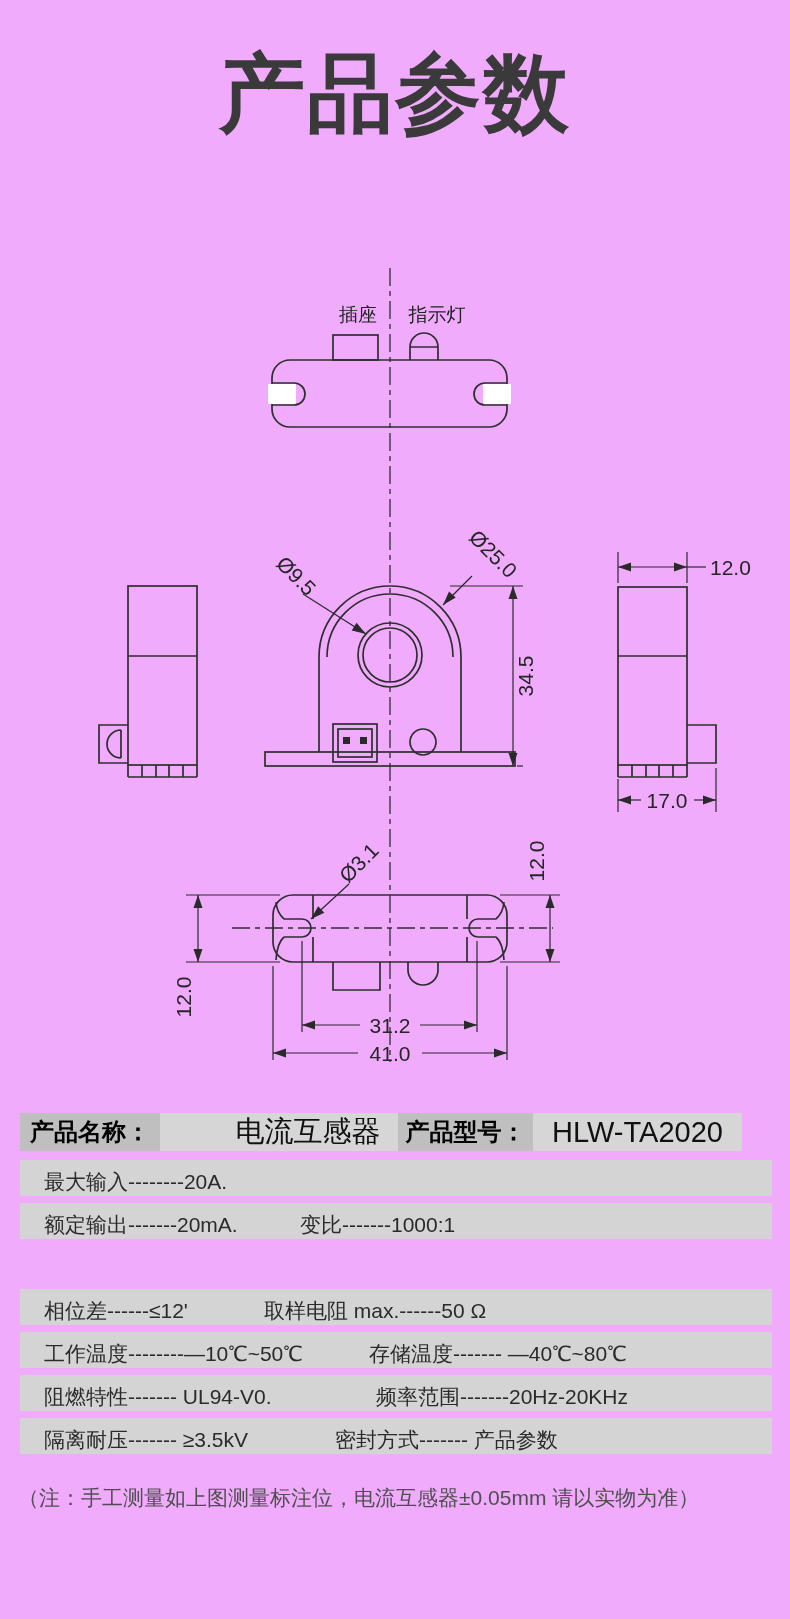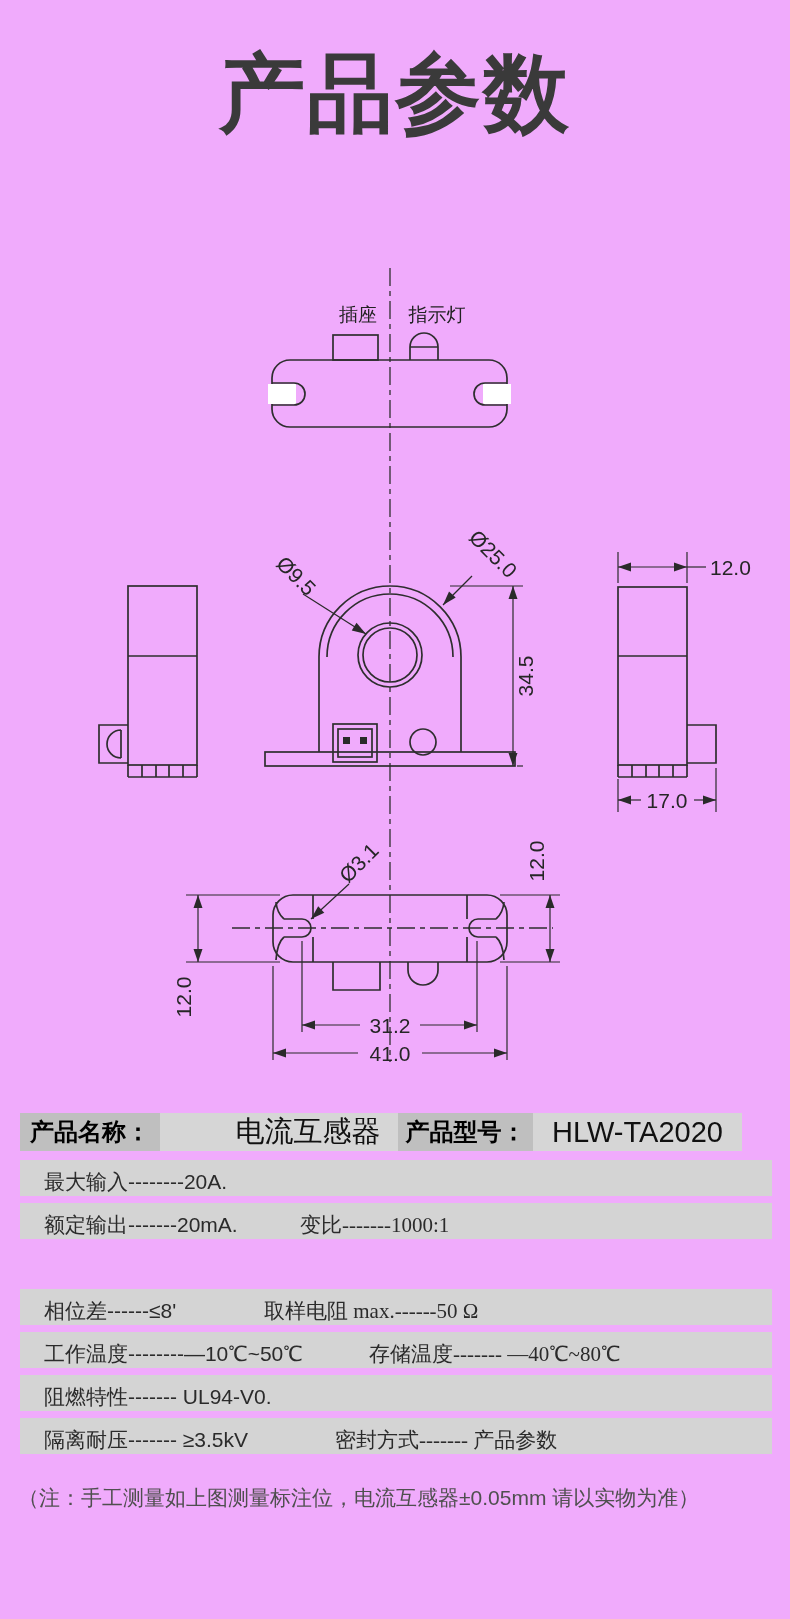--- a/index.html
+++ b/index.html
@@ -13,21 +13,21 @@
   .hdr-group.g-right{left:398px;width:344px;}
   .hdr-label{background:#bfbfbf;height:38px;display:flex;align-items:center;justify-content:center;
              font-size:24px;font-weight:bold;color:#000;}
   .g-left .hdr-label{width:140px;}
   .g-right .hdr-label{width:135px;}
   .hdr-value{background:#d6d6d6;height:38px;flex:1;display:flex;align-items:center;justify-content:center;
              font-size:29px;font-weight:500;color:#111;}
   .spec-row{position:absolute;left:20px;width:752px;height:36px;background:#d4d4d4;
             display:flex;align-items:flex-end;font-size:21px;font-weight:500;color:#2b2b2b;}
   .spec-row .left{margin-left:24px;white-space:pre;}
-  .spec-row .right{position:absolute;white-space:pre;font-family:Liberation Serif, serif;}
+  .spec-row .right{position:absolute;white-space:pre;}
   .row-1{top:1160px}.row-2{top:1203px}.row-3{top:1246px}.row-4{top:1289px}
   .row-5{top:1332px}.row-6{top:1375px}.row-7{top:1418px}
   .row-2 .right{left:280px}.row-3 .right{left:283px}.row-4 .right{left:244px}
   .row-5 .right{left:349px}.row-6 .right{left:356px}.row-7 .right{left:315px}
   .note{position:absolute;top:1484px;left:18px;width:760px;margin:0;
         font-size:21px;color:#4f4f4f;font-weight:400;}
   
   .obj{stroke:#2e2e2e;stroke-width:1.7;fill:none;}
   .dim{stroke:#2a2a2a;stroke-width:1.2;fill:none;}
   .dash{stroke:#2e2e2e;stroke-width:1.3;fill:none;stroke-dasharray:18 5 5 5;}
@@ -191,29 +191,30 @@
   </div>
 
   <div class="spec-row row-1">
     <span class="left">最大输入--------20A.</span>
   </div>
   <div class="spec-row row-2">
     <span class="left">额定输出-------20mA.</span>
     <span class="right">变比-------1000:1</span>
   </div>
   <div class="spec-row row-4">
-    <span class="left">相位差------≤8'</span>
+    <span class="left">相位差------≤12'</span>
     <span class="right">取样电阻 max.------50 Ω</span>
   </div>
   <div class="spec-row row-5">
     <span class="left">工作温度--------—10℃~50℃</span>
     <span class="right">存储温度------- —40℃~80℃</span>
   </div>
   <div class="spec-row row-6">
     <span class="left">阻燃特性------- UL94-V0.</span>
+    <span class="right">频率范围-------20Hz-20KHz</span>
   </div>
   <div class="spec-row row-7">
     <span class="left">隔离耐压------- ≥3.5kV</span>
     <span class="right">密封方式------- 产品参数</span>
   </div>
 
   <p class="note">（注：手工测量如上图测量标注位，电流互感器±0.05mm 请以实物为准）</p>
 
 </div>
 

